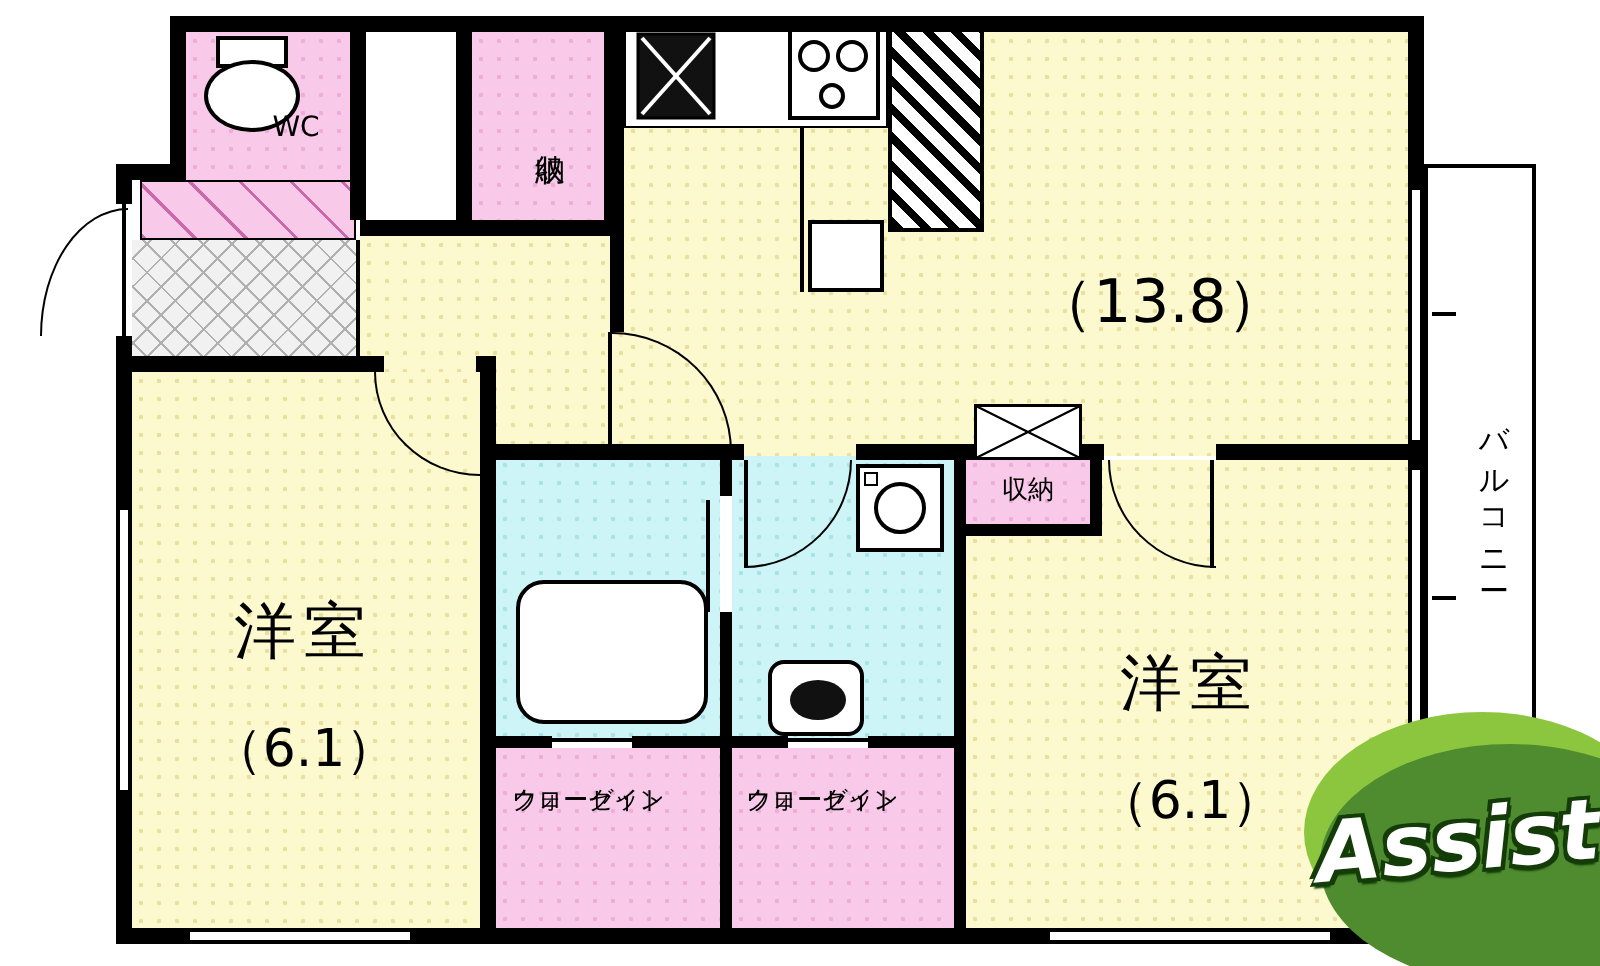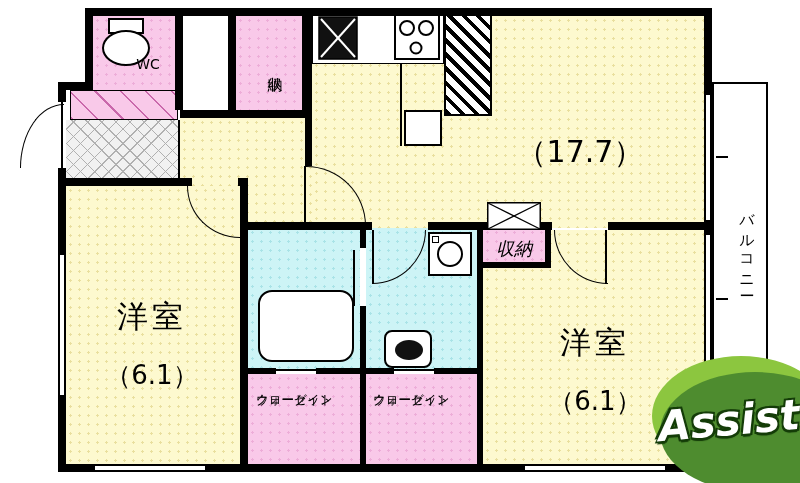--- a/index.html
+++ b/index.html
@@ -136,25 +136,25 @@
       <line x1="1" y1="1" x2="53" y2="27" stroke="#000" stroke-width="1.2"></line>
       <line x1="53" y1="1" x2="1" y2="27" stroke="#000" stroke-width="1.2"></line>
     </svg>
   </div>
   <div class="thin" style="left:353px;top:250px;width:2px;height:56px;"></div>
   <div class="thin" style="left:276px;top:369px;width:40px;height:2px;"></div>
   <div class="thin" style="left:394px;top:369px;width:40px;height:2px;"></div>
 
   <div class="lbl" style="left:124px;top:56px;width:48px;height:20px;font-size:14px;">WC</div>
   <div class="lbl vert" style="left:254px;top:26px;width:30px;height:78px;font-size:15px;">収納</div>
-  <div class="lbl" style="left:450px;top:134px;width:260px;height:40px;font-size:30px;">（17.7）</div>
+  <div class="lbl" style="left:450px;top:134px;width:260px;height:40px;font-size:30px;">（13.8）</div>
   <div class="lbl vert" style="left:724px;top:142px;width:32px;height:210px;font-size:15px;letter-spacing:4px;">バルコニー</div>
   <div class="lbl" style="left:60px;top:298px;width:184px;height:42px;font-size:31px;letter-spacing:4px;">洋室</div>
   <div class="lbl" style="left:60px;top:360px;width:184px;height:36px;font-size:26px;">（6.1）</div>
-  <div class="lbl" style="left:484px;top:238px;width:60px;height:18px;font-size:18px;font-style:italic;">収納</div>
+  <div class="lbl" style="left:484px;top:238px;width:60px;height:18px;font-size:13px;">収納</div>
   <div class="lbl" style="left:500px;top:324px;width:190px;height:42px;font-size:31px;letter-spacing:4px;">洋室</div>
   <div class="lbl" style="left:505px;top:386px;width:180px;height:36px;font-size:26px;">（6.1）</div>
   <div class="lbl" style="left:246px;top:392px;width:116px;height:44px;font-size:12.5px;">
     <span>ウォークイン</span>
     <span>クローゼット</span>
   </div>
   <div class="lbl" style="left:363px;top:392px;width:116px;height:44px;font-size:12.5px;">
     <span>ウォークイン</span>
     <span>クローゼット</span>
   </div>

